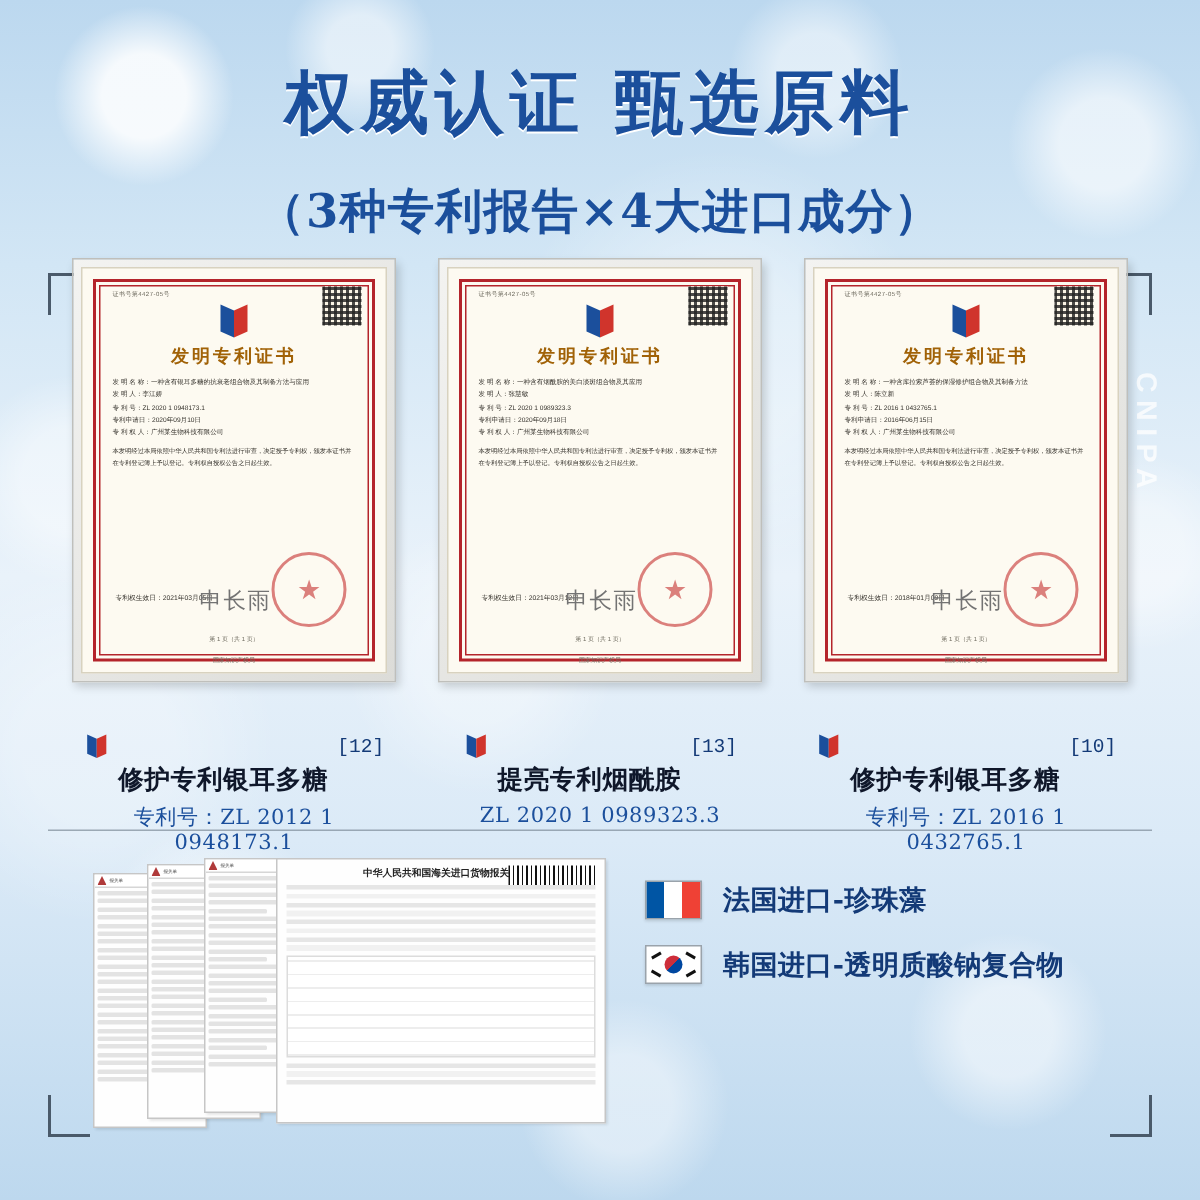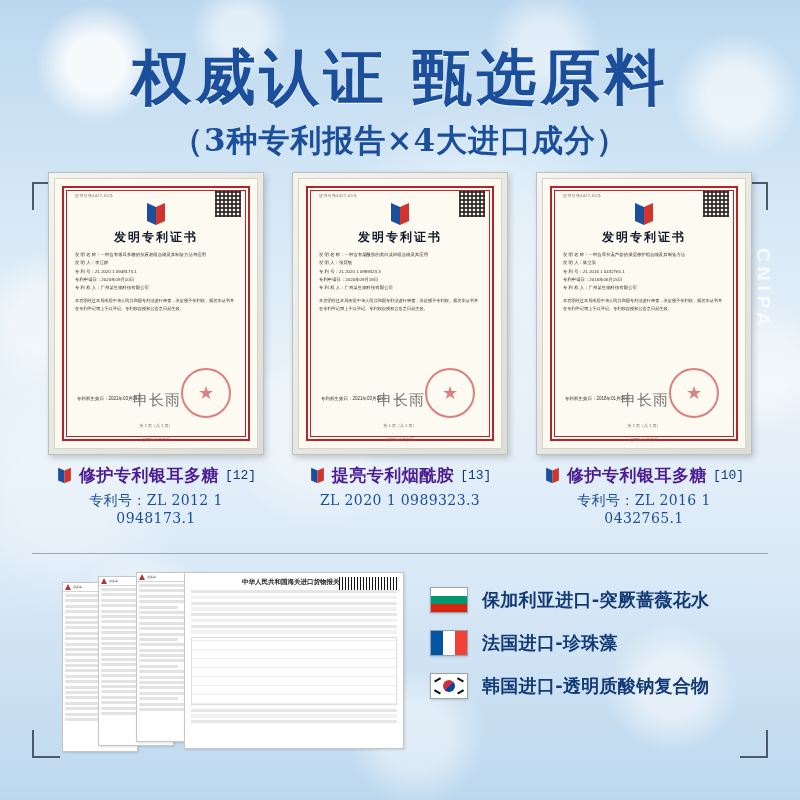--- a/index.html
+++ b/index.html
@@ -30,21 +30,21 @@
     background:
       radial-gradient(circle at 60% 30%, rgba(255,255,255,.35) 0 60px, rgba(255,255,255,0) 140px),
       radial-gradient(circle at 8% 62%, rgba(255,255,255,.3) 0 50px, rgba(255,255,255,0) 120px);
   }
   #wrap{position:absolute;inset:0;}
 
   
   .title{
     position:absolute;left:0;right:0;top:38px;text-align:center;
     font-family:"DejaVu Serif","Liberation Serif",serif;
-    font-weight:bold;font-size:60px;letter-spacing:4px;
+    font-weight:bold;font-size:46px;letter-spacing:4px;
     color:#1b4f9c;
     text-shadow:0 1px 0 #fff;
   }
   .subtitle{
     position:absolute;left:0;right:0;top:120px;text-align:center;
     font-family:"DejaVu Serif","Liberation Serif",serif;
     font-weight:bold;font-size:31px;letter-spacing:1px;
     color:#1b4f9c;
   }
 
@@ -86,21 +86,21 @@
       repeating-linear-gradient(0deg,#2b2b2b 0 2px,#fdfaf1 2px 4px);
     background-blend-mode:multiply;opacity:.85;
   }
   .cert-emblem{
     position:absolute;left:50%;top:22px;transform:translateX(-50%);
     width:24px;height:26px;
   }
   .cert-title{
     position:absolute;left:0;right:0;top:50px;text-align:center;
     font-family:"DejaVu Serif","Liberation Serif",serif;
-    font-size:12px;font-weight:bold;color:#0f172a;letter-spacing:2px;
+    font-size:12px;font-weight:bold;color:#a16207;letter-spacing:2px;
   }
   .cert-lines{position:absolute;left:20px;right:20px;top:72px;}
   .cert-line{font-size:4.4px;color:#34312b;line-height:1.9;white-space:nowrap;overflow:hidden;}
   .cert-block{margin-top:4px;font-size:4.2px;color:#34312b;line-height:1.85;}
   .cert-sign{
     position:absolute;left:22px;bottom:46px;font-size:4.5px;color:#34312b;line-height:1.6;
   }
   .cert-handwrite{
     position:absolute;left:78px;bottom:38px;
     font-family:"DejaVu Serif","Liberation Serif",serif;
@@ -121,21 +121,21 @@
   .cnipa-wm{
     position:absolute;right:26px;top:248px;writing-mode:vertical-rl;
     font-size:19px;color:rgba(255,255,255,.75);letter-spacing:5px;font-weight:bold;
   }
 
   
   .cap{margin-top:9px;text-align:center;}
   .cap-row{display:flex;align-items:center;justify-content:center;gap:6px;}
   .cap-name{
     font-family:Liberation Mono, monospace;
-    font-size:17px;font-weight:bold;color:#4c1d95;letter-spacing:.5px;
+    font-size:17px;font-weight:bold;color:#0f172a;letter-spacing:.5px;margin-top:44px;
   }
   .cap-sup{font-size:13px;vertical-align:super;color:#133a77;font-family:Liberation Mono, monospace;}
   .cap-no{
     margin-top:5px;font-size:14px;color:#1b4f9c;letter-spacing:.4px;
     font-family:"DejaVu Serif","Liberation Serif",serif;
   }
   .logo-mark{width:17px;height:19px;flex:0 0 auto;}
 
   
   .docs{position:absolute;left:62px;top:572px;width:340px;height:180px;}
@@ -455,24 +455,20 @@
         <div class="doc-grid"></div>
         <i style="margin-top:4px"></i>
           <i class="alt"></i>
           <i></i>
       </div>
     </div>
   </div>
 
   <div class="ingredients">
 
-    <div class="ing-row">
-      <div class="flag flag-bg"></div>
-      <div class="ing-text">保加利亚进口-突厥蔷薇花水</div>
-    </div>
 
     <div class="ing-row">
       <div class="flag flag-fr"></div>
       <div class="ing-text">法国进口-珍珠藻</div>
     </div>
 
 
     <div class="ing-row">
       <div class="flag flag-kr">
         <span class="tg"></span>

